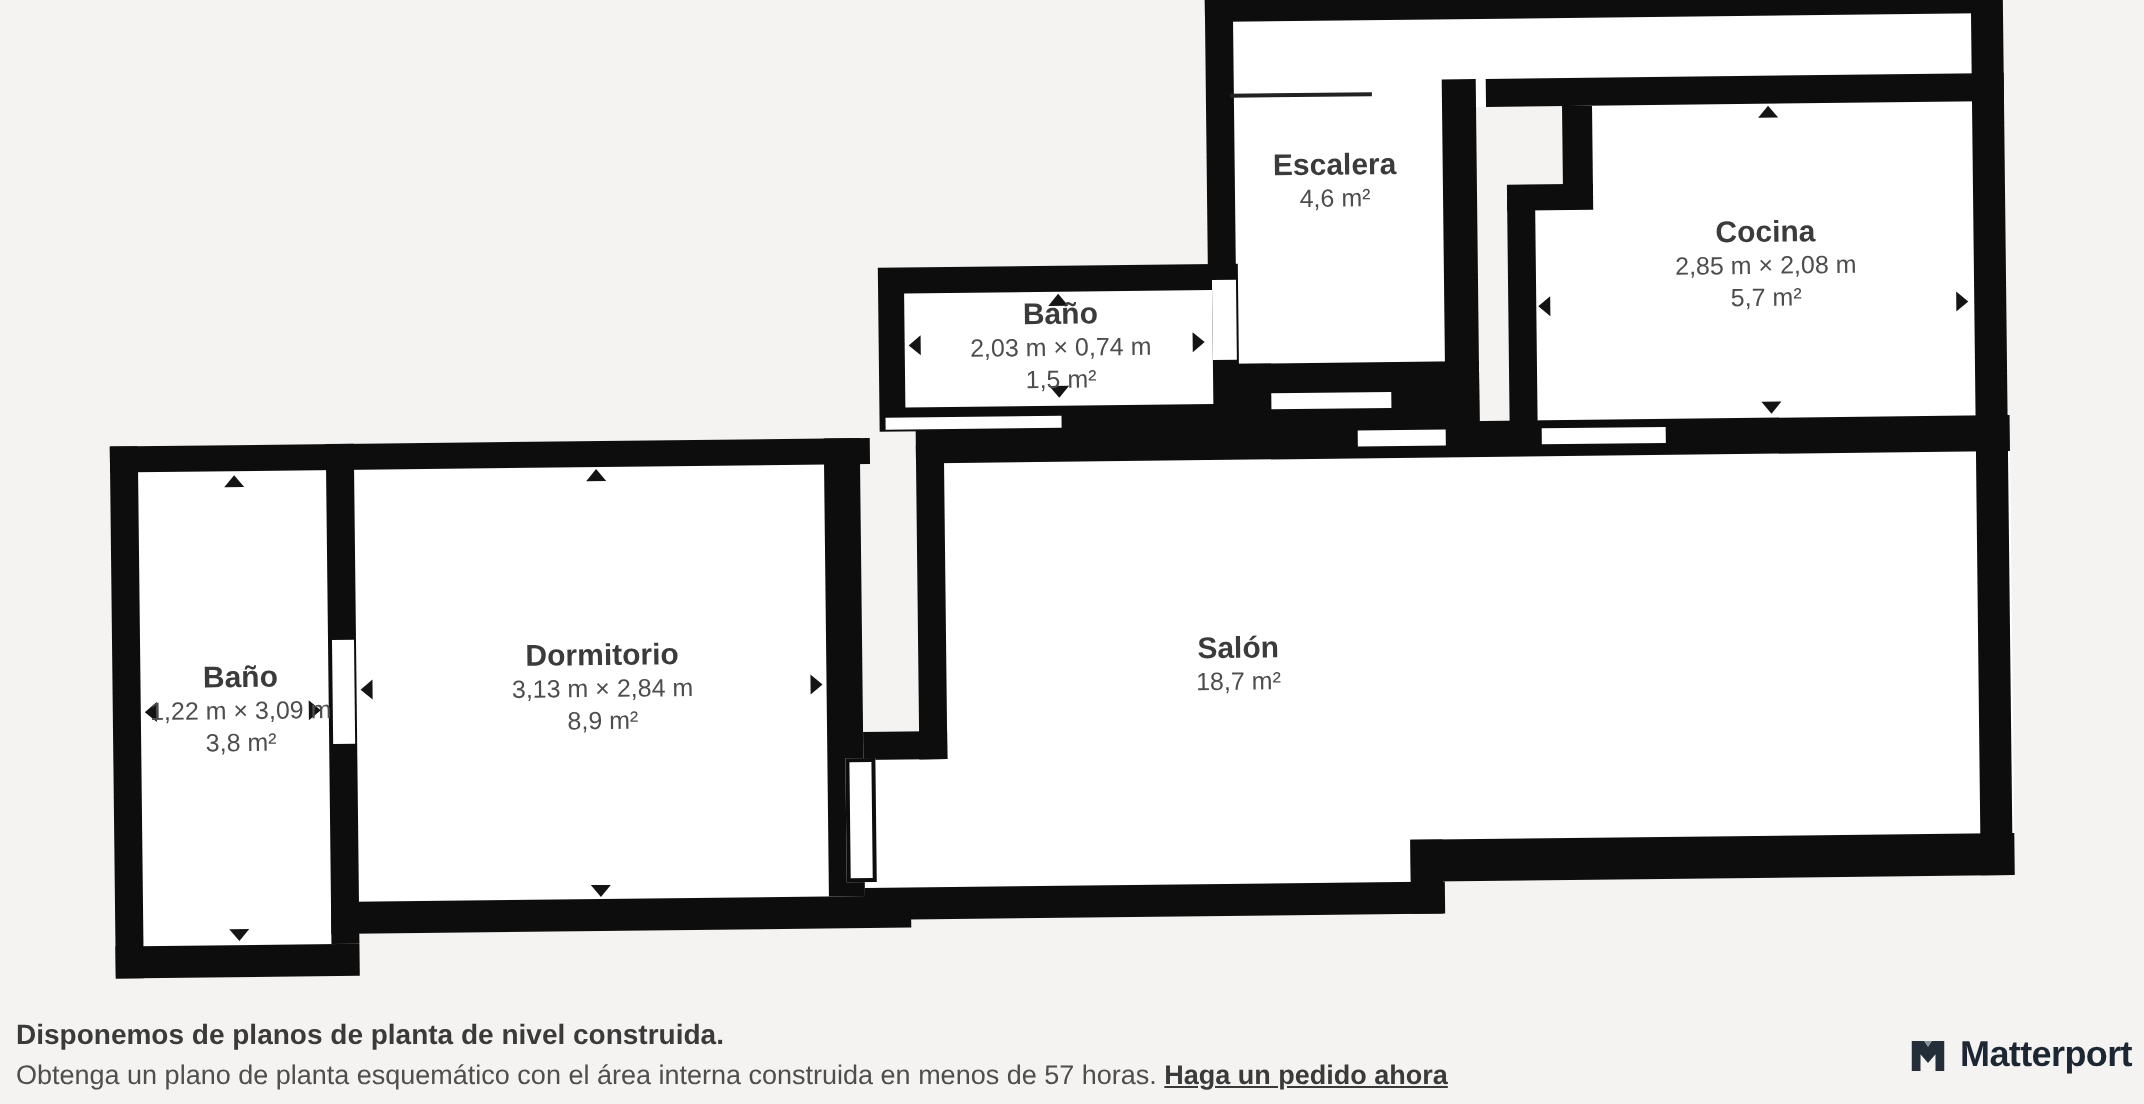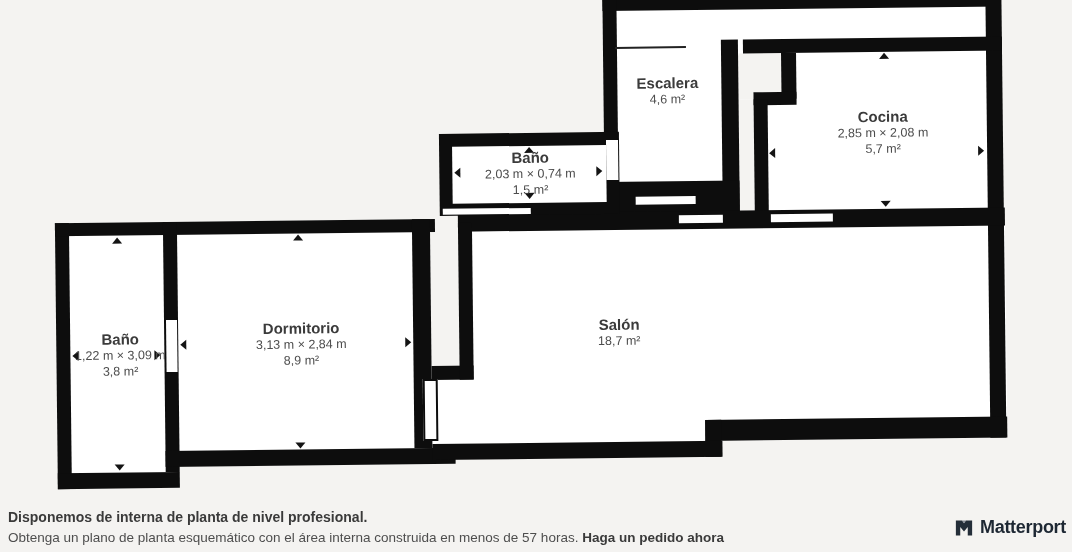--- a/index.html
+++ b/index.html
@@ -24,21 +24,21 @@
   .arr.left{border-width:5px 6px 5px 0;border-color:transparent #141414 transparent transparent;}
   .arr.right{border-width:5px 0 5px 6px;border-color:transparent transparent transparent #141414;}
   
   .room-label{position:absolute;text-align:center;color:#3d3d3d;}
   .room-name{font-size:15px;font-weight:700;line-height:17px;color:#3b3b3b;}
   .room-dims,.room-area{font-size:12.5px;line-height:16px;color:#4d4d4d;}
   
   .footer{position:absolute;left:0;right:0;bottom:0;height:47px;}
   .footer-headline{position:absolute;left:8px;top:4px;font-size:14px;font-weight:700;color:#3a3a3a;}
   .footer-body{position:absolute;left:8px;top:25px;font-size:13.5px;color:#4e4e4e;}
-  .footer-link{font-weight:700;color:#3a3a3a;cursor:pointer;}
+  .footer-link{font-weight:700;color:#3a3a3a;text-decoration:underline;cursor:pointer;}
   .brand{position:absolute;right:6px;top:12px;display:flex;align-items:center;gap:6px;cursor:pointer;}
   .brand-text{font-size:18px;font-weight:700;color:#1d2733;letter-spacing:-0.3px;}
 </style>
 </head>
 <body>
 
 <div class="stage">
   <div class="plan">
 
     <div class="r w" style="left:605px;top:0;width:398px;height:230px;"></div>
@@ -137,21 +137,21 @@
     </div>
 
     <div class="room-label" style="left:558px;top:317px;width:120px;">
       <div class="room-name">Salón</div>
       <div class="room-area">18,7 m²</div>
     </div>
 
   </div>
 
   <div class="footer">
-    <div class="footer-headline">Disponemos de interna de planta de nivel profesional.</div>
+    <div class="footer-headline">Disponemos de planos de planta de nivel construida.</div>
     <div class="footer-body">
       <span>Obtenga un plano de planta esquemático con el área interna construida en menos de 57 horas.</span>
       <span> </span>
       <a class="footer-link">Haga un pedido ahora</a>
     </div>
     <div class="brand">
       <svg width="20" height="20" viewBox="0 0 32 32">
         <path d="M3 4 L13 4 L16 8.5 L19 4 L29 4 L29 28 L22 28 L22 14.5 L16 21.5 L10 14.5 L10 28 L3 28 Z" fill="#242e39"></path>
         <path d="M13 4 L16 8.5 L19 4 Z" fill="#8a8f98"></path>
       </svg>

